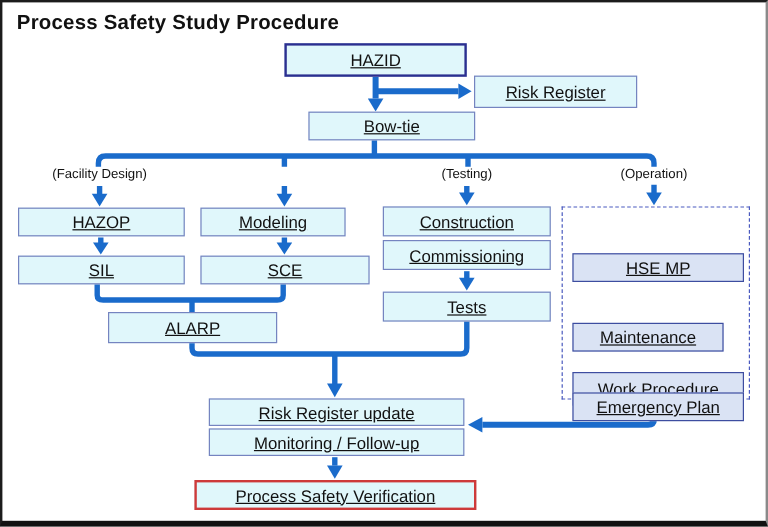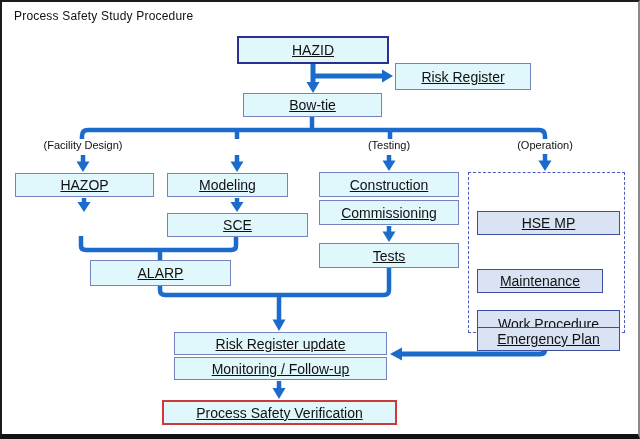--- a/index.html
+++ b/index.html
@@ -15,21 +15,21 @@
   }
   html,body{margin:0;padding:0;background:#e9e9e9;}
   #stage{
     position:relative;width:640px;height:439px;background:#ffffff;
     font-family:"Liberation Sans","DejaVu Sans",sans-serif;color:var(--text);
     overflow:hidden;box-sizing:border-box;
     border-top:2px solid #1c1c1c;border-left:2px solid #1c1c1c;
     border-right:2px solid #8a8a8a;border-bottom:5px solid #111111;
   }
   #title{
-    position:absolute;left:12px;top:7px;font-size:12px;font-weight:normal;
+    position:absolute;left:12px;top:7px;font-size:17px;font-weight:bold;
     letter-spacing:.2px;white-space:nowrap;
   }
   .wires{position:absolute;left:0;top:0;z-index:1;}
   .wire{stroke:var(--arrow);fill:none;stroke-width:5;}
   .wire.thin{stroke-width:4.5;}
   .head{fill:var(--arrow);stroke:none;}
   .node{
     position:absolute;z-index:2;box-sizing:border-box;
     display:flex;align-items:center;justify-content:center;
     font-size:14px;white-space:nowrap;text-align:center;
@@ -93,23 +93,24 @@
     <path class="wire" d="M543 330 V347 Q543 352 538 352 H400"></path>
     <polygon class="head" points="388,352 400,345.5 400,358.5"></polygon>
   </svg>
 
   <div class="branch-label" style="left:81px">(Facility Design)</div>
   <div class="branch-label" style="left:387px">(Testing)</div>
   <div class="branch-label" style="left:543px">(Operation)</div>
 
   <div class="node hazid" style="left:235px;top:34px;width:152px;height:28px">HAZID</div>
   <div class="node" style="left:393px;top:61px;width:136px;height:27px">Risk Register</div>
-  <div class="node" style="left:241px;top:91px;width:139px;height:24px">Bow-tie</div>
+  <div class="node" style="left:255px;top:91px;width:139px;height:24px">Bow-tie</div>
 
   <div class="node" style="left:13px;top:171px;width:139px;height:24px">HAZOP</div>
+  <div class="node" style="left:13px;top:211px;width:139px;height:24px">SIL</div>
 
   <div class="node" style="left:165px;top:171px;width:121px;height:24px">Modeling</div>
   <div class="node" style="left:165px;top:211px;width:141px;height:24px">SCE</div>
 
   <div class="node" style="left:88px;top:258px;width:141px;height:26px">ALARP</div>
 
   <div class="node" style="left:317px;top:170px;width:140px;height:25px">Construction</div>
   <div class="node" style="left:317px;top:198px;width:140px;height:25px">Commissioning</div>
   <div class="node" style="left:317px;top:241px;width:140px;height:25px">Tests</div>
 

